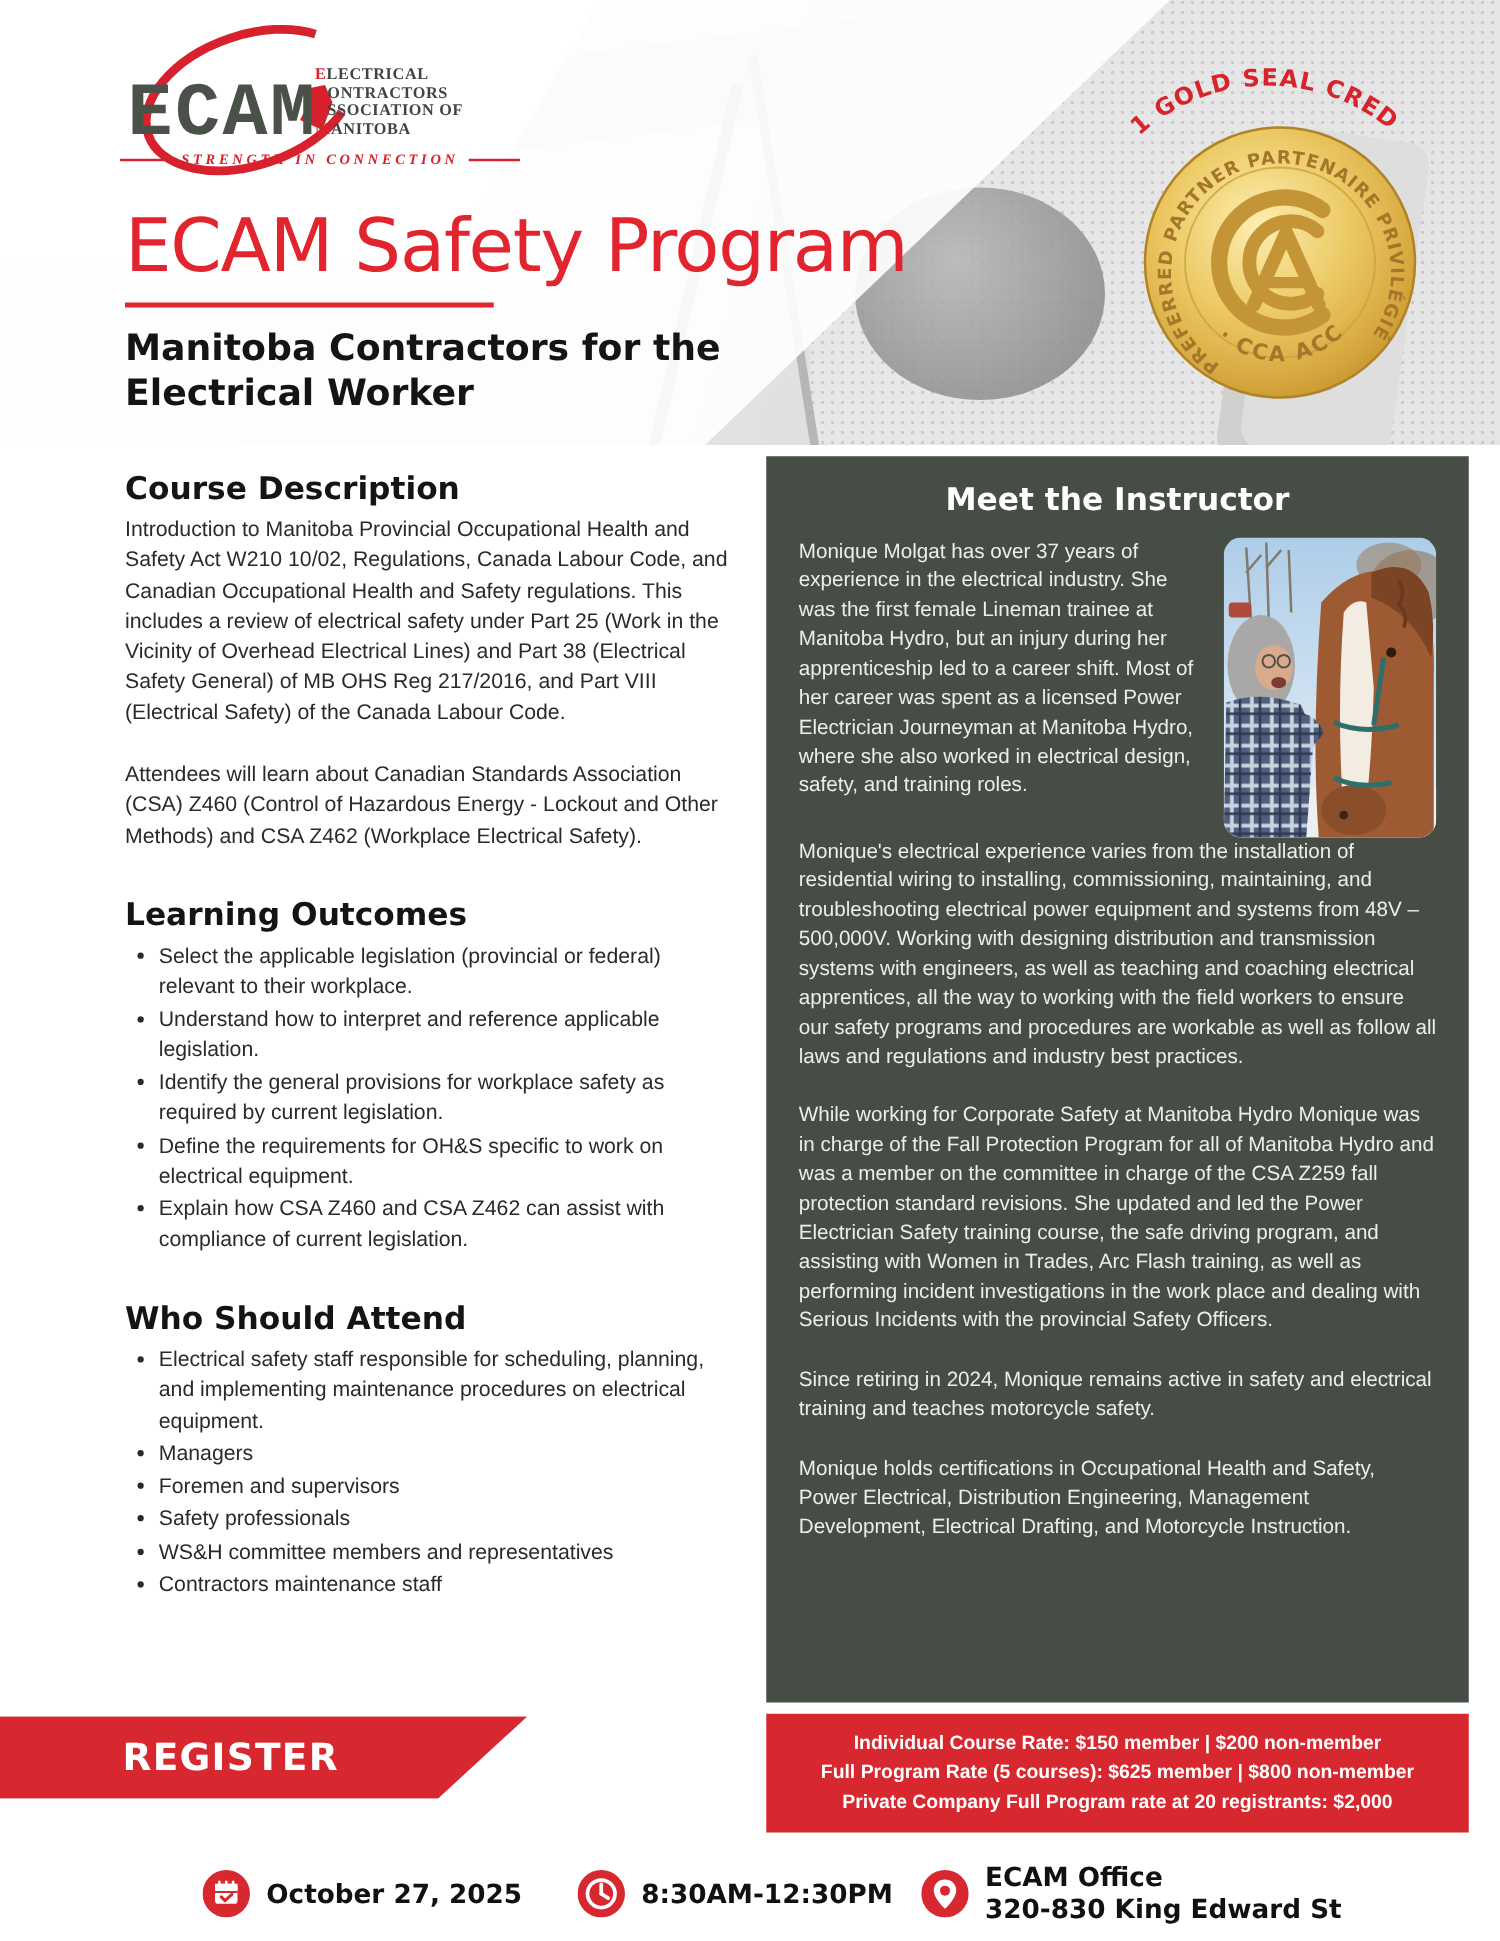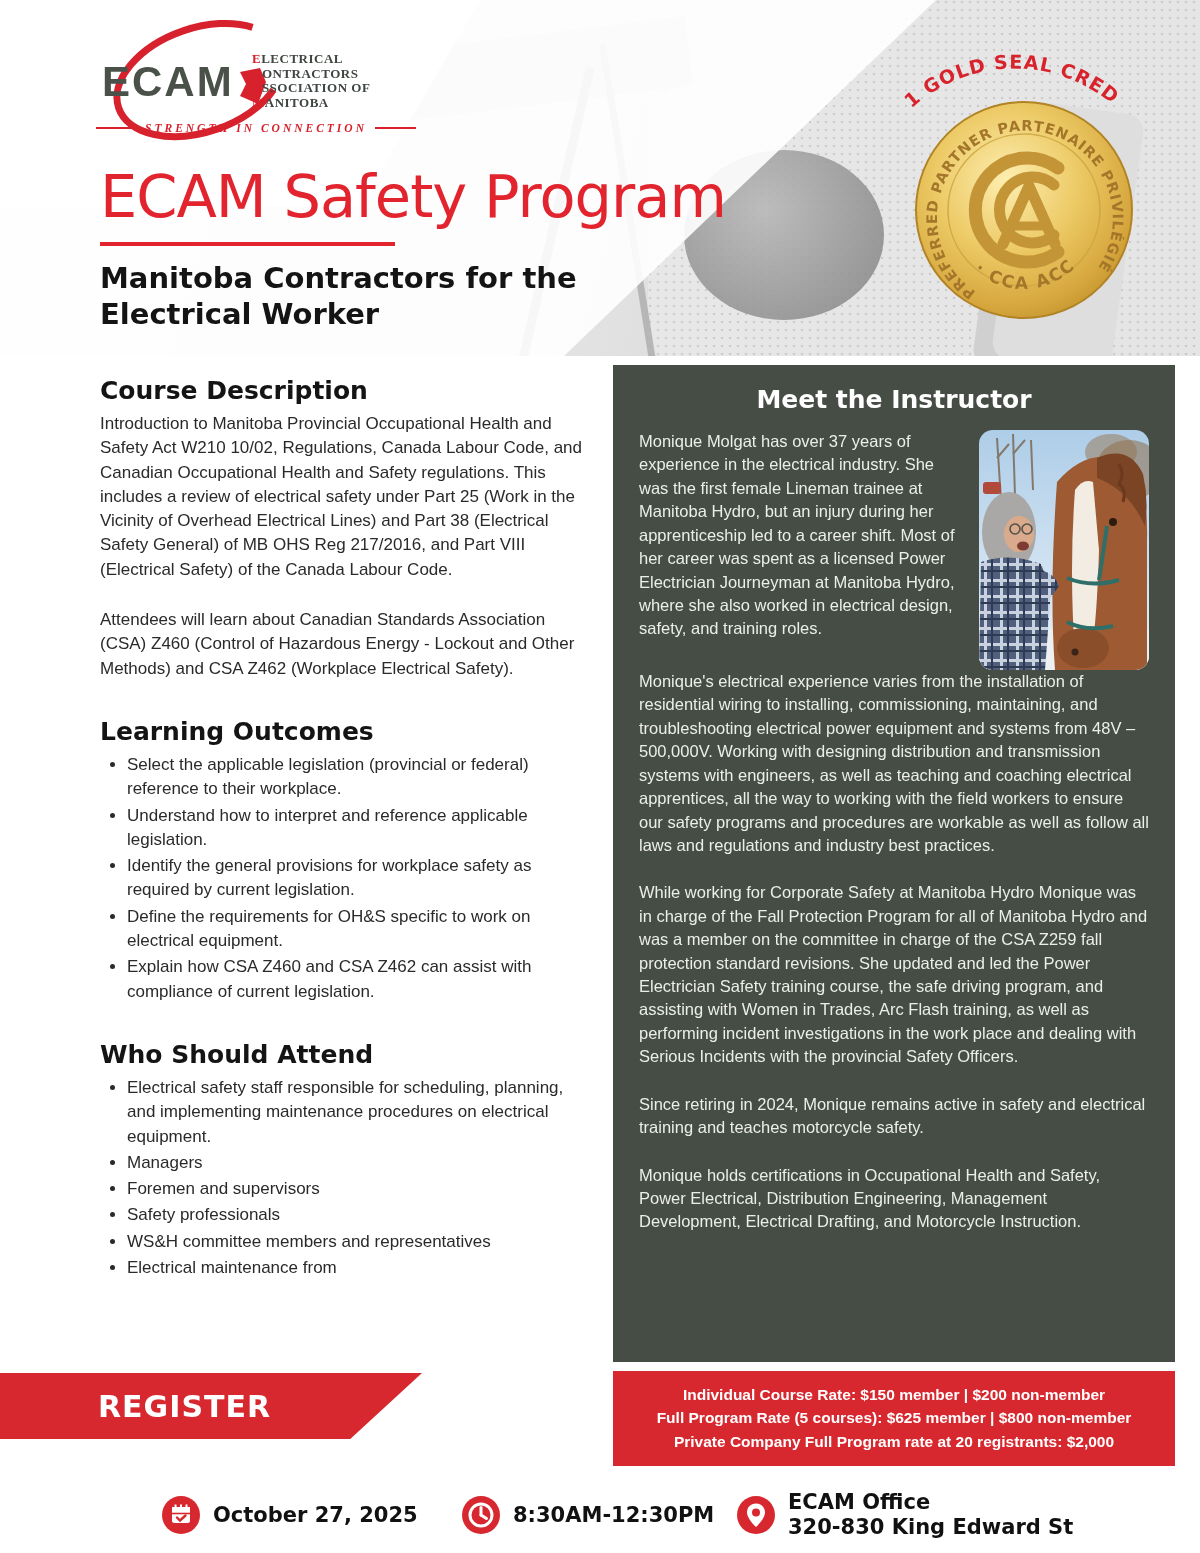--- a/index.html
+++ b/index.html
@@ -24,22 +24,22 @@
   .hero .vestfold{position:absolute;right:6%;top:30%;width:120px;height:260px;background:#dedede;
         border-radius:18px;transform:rotate(8deg);box-shadow:-18px 10px 0 #d0d0d0;}
   .hero .ov-mid{position:absolute;inset:0;background:rgba(255,255,255,.9);
         clip-path:polygon(0 0,78% 0,47% 100%,0 100%);}
   .hero .ov-left{position:absolute;inset:0;background:#ffffff;
         clip-path:polygon(0 0,40% 0,30% 58%,0 58%);}
 
   
   .logo{position:absolute;left:96px;top:26px;width:330px;height:120px;}
   .logo .swoosh{position:absolute;left:-14px;top:-12px;}
-  .logo .word{position:absolute;left:6px;top:32px;font-family:Liberation Sans, sans-serif;
-        font-weight:900;font-size:42px;letter-spacing:2px;color:#4a5149;}
+  .logo .word{position:absolute;left:6px;top:32px;font-family:Liberation Mono, monospace;
+        font-weight:900;font-size:60px;letter-spacing:2px;color:#4a5149;}
   .logo .mbwedge{position:absolute;left:142px;top:40px;}
   .logo .org{position:absolute;left:156px;top:26px;line-height:1.12;
         font-family:"Liberation Serif",serif;font-size:13px;font-weight:700;
         letter-spacing:.5px;color:#3f4640;text-transform:uppercase;}
   .logo .org div::first-letter{color:#d7212c;}
   .logo .tagrow{position:absolute;left:0px;top:96px;width:320px;display:flex;align-items:center;gap:8px;}
   .logo .tagrow .rule{height:2px;background:#d7212c;flex:1;}
   .logo .tag{font-family:"Liberation Serif",serif;font-style:italic;font-weight:700;
         font-size:11.5px;letter-spacing:3px;color:#d7212c;text-transform:uppercase;white-space:nowrap;}
 
@@ -164,35 +164,35 @@
     </div>
   </div>
 
   <div class="col-left">
     <h2>Course Description</h2>
     <p>Introduction to Manitoba Provincial Occupational Health and Safety Act W210 10/02, Regulations, Canada Labour Code, and Canadian Occupational Health and Safety regulations. This includes a review of electrical safety under Part 25 (Work in the Vicinity of Overhead Electrical Lines) and Part 38 (Electrical Safety General) of MB OHS Reg 217/2016, and Part VIII (Electrical Safety) of the Canada Labour Code.</p>
     <p>Attendees will learn about Canadian Standards Association (CSA) Z460 (Control of Hazardous Energy - Lockout and Other Methods) and CSA Z462 (Workplace Electrical Safety).</p>
 
     <h2 class="spaced">Learning Outcomes</h2>
     <ul>
-      <li>Select the applicable legislation (provincial or federal) reference to their workplace.</li>
+      <li>Select the applicable legislation (provincial or federal) relevant to their workplace.</li>
       <li>Understand how to interpret and reference applicable legislation.</li>
       <li>Identify the general provisions for workplace safety as required by current legislation.</li>
       <li>Define the requirements for OH&amp;S specific to work on electrical equipment.</li>
       <li>Explain how CSA Z460 and CSA Z462 can assist with compliance of current legislation.</li>
     </ul>
 
     <h2 class="spaced">Who Should Attend</h2>
     <ul>
       <li>Electrical safety staff responsible for scheduling, planning, and implementing maintenance procedures on electrical equipment.</li>
       <li>Managers</li>
       <li>Foremen and supervisors</li>
       <li>Safety professionals</li>
       <li>WS&amp;H committee members and representatives</li>
-      <li>Electrical maintenance from</li>
+      <li>Contractors maintenance staff</li>
     </ul>
   </div>
 
   <div class="panel">
     <h2>Meet the Instructor</h2>
     <div class="intro">
       <div class="txt">
         <p>Monique Molgat has over 37 years of experience in the electrical industry. She was the first female Lineman trainee at Manitoba Hydro, but an injury during her apprenticeship led to a career shift. Most of her career was spent as a licensed Power Electrician Journeyman at Manitoba Hydro, where she also worked in electrical design, safety, and training roles.</p>
       </div>
 

